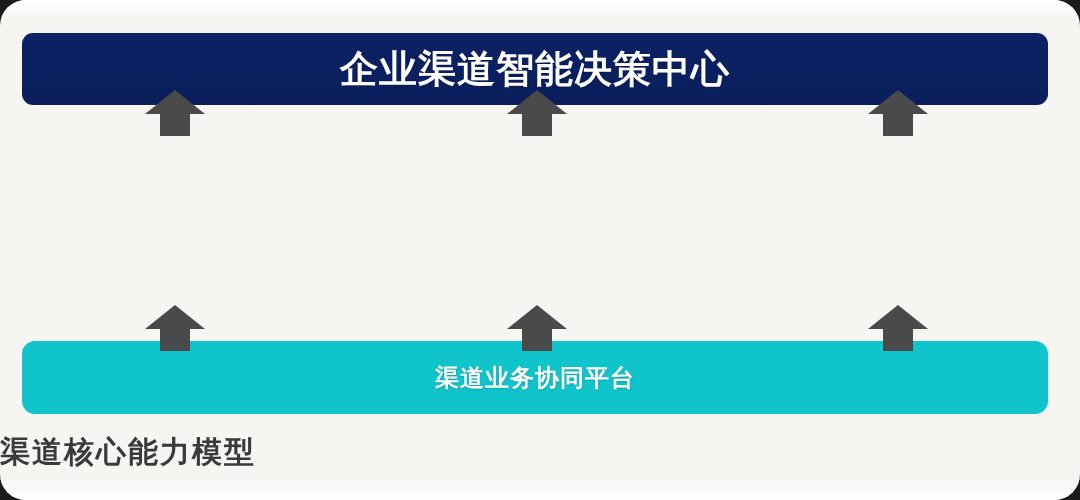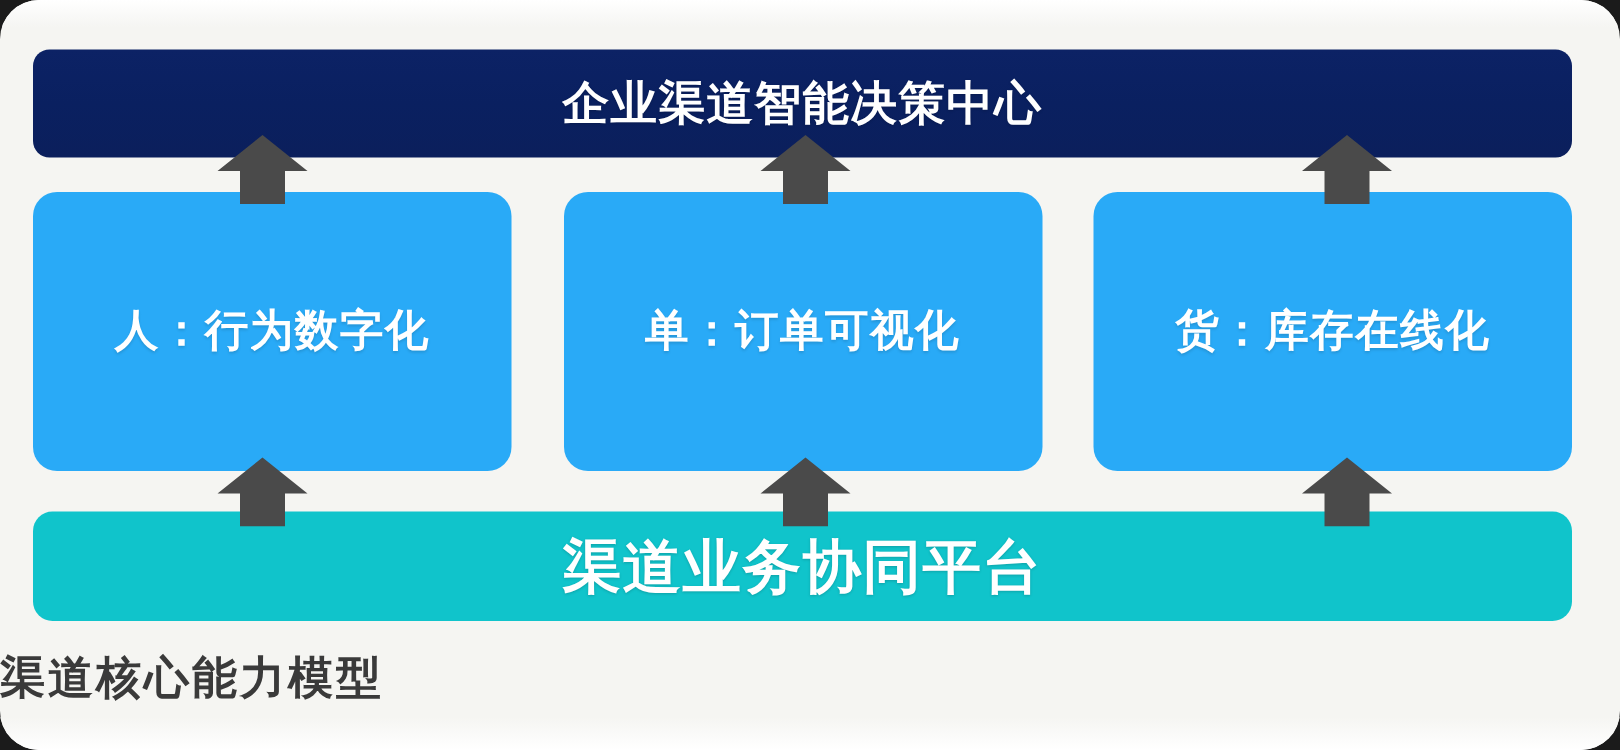--- a/index.html
+++ b/index.html
@@ -62,21 +62,21 @@
 
   
   .top-band {
     left: 22px;
     top: 33px;
     width: 1026px;
     height: 72px;
     border-radius: 11px;
     background: linear-gradient(180deg, #0c2265 0%, #0a2060 50%, #0b1f5c 100%);
   }
-  .top-band .band-label { font-size: 31px; }
+  .top-band .band-label { font-size: 38px; }
 
   
   .pillars {
     position: absolute;
     left: 22px;
     top: 128px;
     width: 1026px;
     height: 186px;
     display: flex;
     justify-content: space-between;
@@ -103,21 +103,21 @@
 
   
   .bottom-band {
     left: 22px;
     top: 341px;
     width: 1026px;
     height: 73px;
     border-radius: 13px;
     background: #10c4cb;
   }
-  .bottom-band .band-label { font-size: 39px; }
+  .bottom-band .band-label { font-size: 24px; }
 
   
   .caption {
     position: absolute;
     left: 0;
     right: 0;
     top: 432px;
     z-index: 3;
   }
   .caption-text {
@@ -151,35 +151,20 @@
 </style>
 </head>
 <body>
 
 <div class="card">
 
   <div class="band top-band">
     <span class="band-label">企业渠道智能决策中心</span>
   </div>
 
-  <div class="pillars">
-
-    <div class="pillar">
-      <span class="pillar-label">人：行为数字化</span>
-    </div>
-
-    <div class="pillar">
-      <span class="pillar-label">单：订单可视化</span>
-    </div>
-
-    <div class="pillar">
-      <span class="pillar-label">货：库存在线化</span>
-    </div>
-
-  </div>
 
   <div class="band bottom-band">
     <span class="band-label">渠道业务协同平台</span>
   </div>
 
   <div class="caption">
     <span class="caption-text">渠道核心能力模型</span>
   </div>
 
   <div class="arrow-layer">

